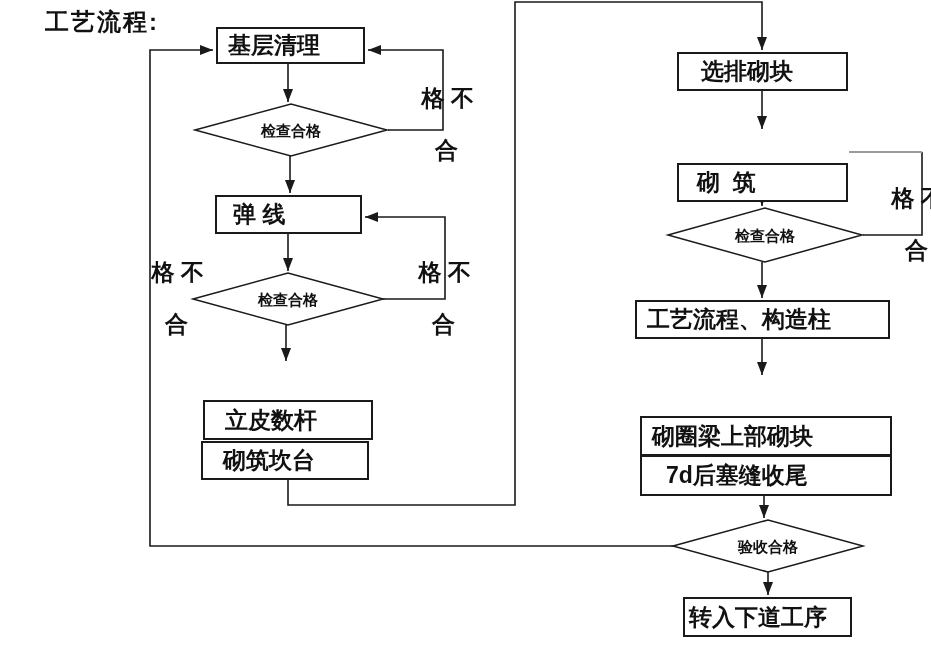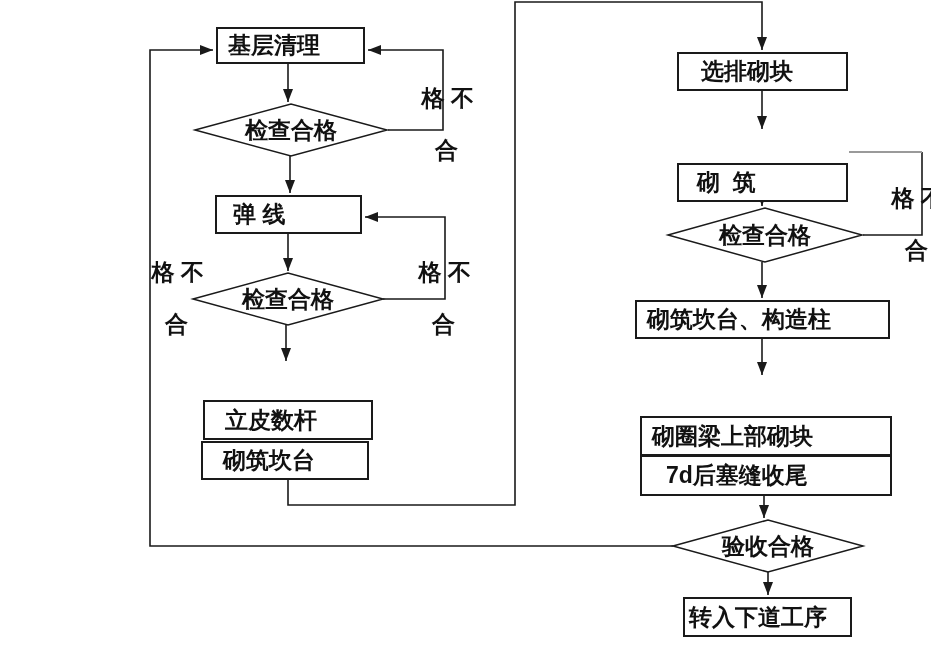--- a/index.html
+++ b/index.html
@@ -30,21 +30,21 @@
     font-size: 23px;
     font-weight: bold;
     white-space: pre;
     line-height: 1;
   }
   .dlabel {
     position: absolute;
     display: flex;
     align-items: center;
     justify-content: center;
-    font-size: 23px;
+    font-size: 15px;
     font-weight: bold;
     white-space: pre;
     line-height: 1;
   }
   .fail {
     position: absolute;
     width: 62px;
     font-size: 23px;
     font-weight: bold;
     line-height: 26px;
@@ -89,29 +89,30 @@
     </g>
 
     <g fill="#ffffff" stroke-width="1.5" stroke="#1a1a1a">
       <polygon points="195,130 291,104 387,130 291,156"></polygon>
       <polygon points="193,299 288,273 383,299 288,325"></polygon>
       <polygon points="668,235 765,208 862,235 765,262"></polygon>
       <polygon points="673,546 768,520 863,546 768,572"></polygon>
     </g>
   </svg>
 
+  <div class="title" style="left:45px; top:6px;">工艺流程:</div>
 
   <div class="node" style="left:216px; top:27px;  width:149px; height:37px; padding-left:10px;">基层清理</div>
   <div class="node" style="left:215px; top:195px; width:147px; height:39px; padding-left:16px;">弹 线</div>
   <div class="node" style="left:203px; top:363px; width:170px; height:40px; padding-left:20px;margin-top:37px;">立皮数杆</div>
   <div class="node" style="left:201px; top:441px; width:168px; height:39px; padding-left:20px;">砌筑坎台</div>
 
   <div class="node" style="left:677px; top:52px;  width:171px; height:39px; padding-left:22px;">选排砌块</div>
   <div class="node" style="left:677px; top:131px; width:171px; height:39px; padding-left:18px;margin-top:32px;">砌  筑</div>
-  <div class="node" style="left:635px; top:300px; width:255px; height:39px; padding-left:10px;">砌筑坎台、构造柱</div>
+  <div class="node" style="left:635px; top:300px; width:255px; height:39px; padding-left:10px;">工艺流程、构造柱</div>
   <div class="node" style="left:640px; top:377px; width:252px; height:40px; padding-left:10px;margin-top:39px;">砌圈梁上部砌块</div>
   <div class="node" style="left:640px; top:455px; width:252px; height:41px; padding-left:24px;">7d后塞缝收尾</div>
   <div class="node" style="left:683px; top:597px; width:169px; height:40px; padding-left:4px;">转入下道工序</div>
 
   <div class="dlabel" style="left:216px; top:115px; width:150px; height:30px;">检查合格</div>
   <div class="dlabel" style="left:213px; top:284px; width:150px; height:30px;">检查合格</div>
   <div class="dlabel" style="left:690px; top:220px; width:150px; height:30px;">检查合格</div>
   <div class="dlabel" style="left:693px; top:531px; width:150px; height:30px;">验收合格</div>
 
   <div class="fail" style="left:396px; top:59px;">

